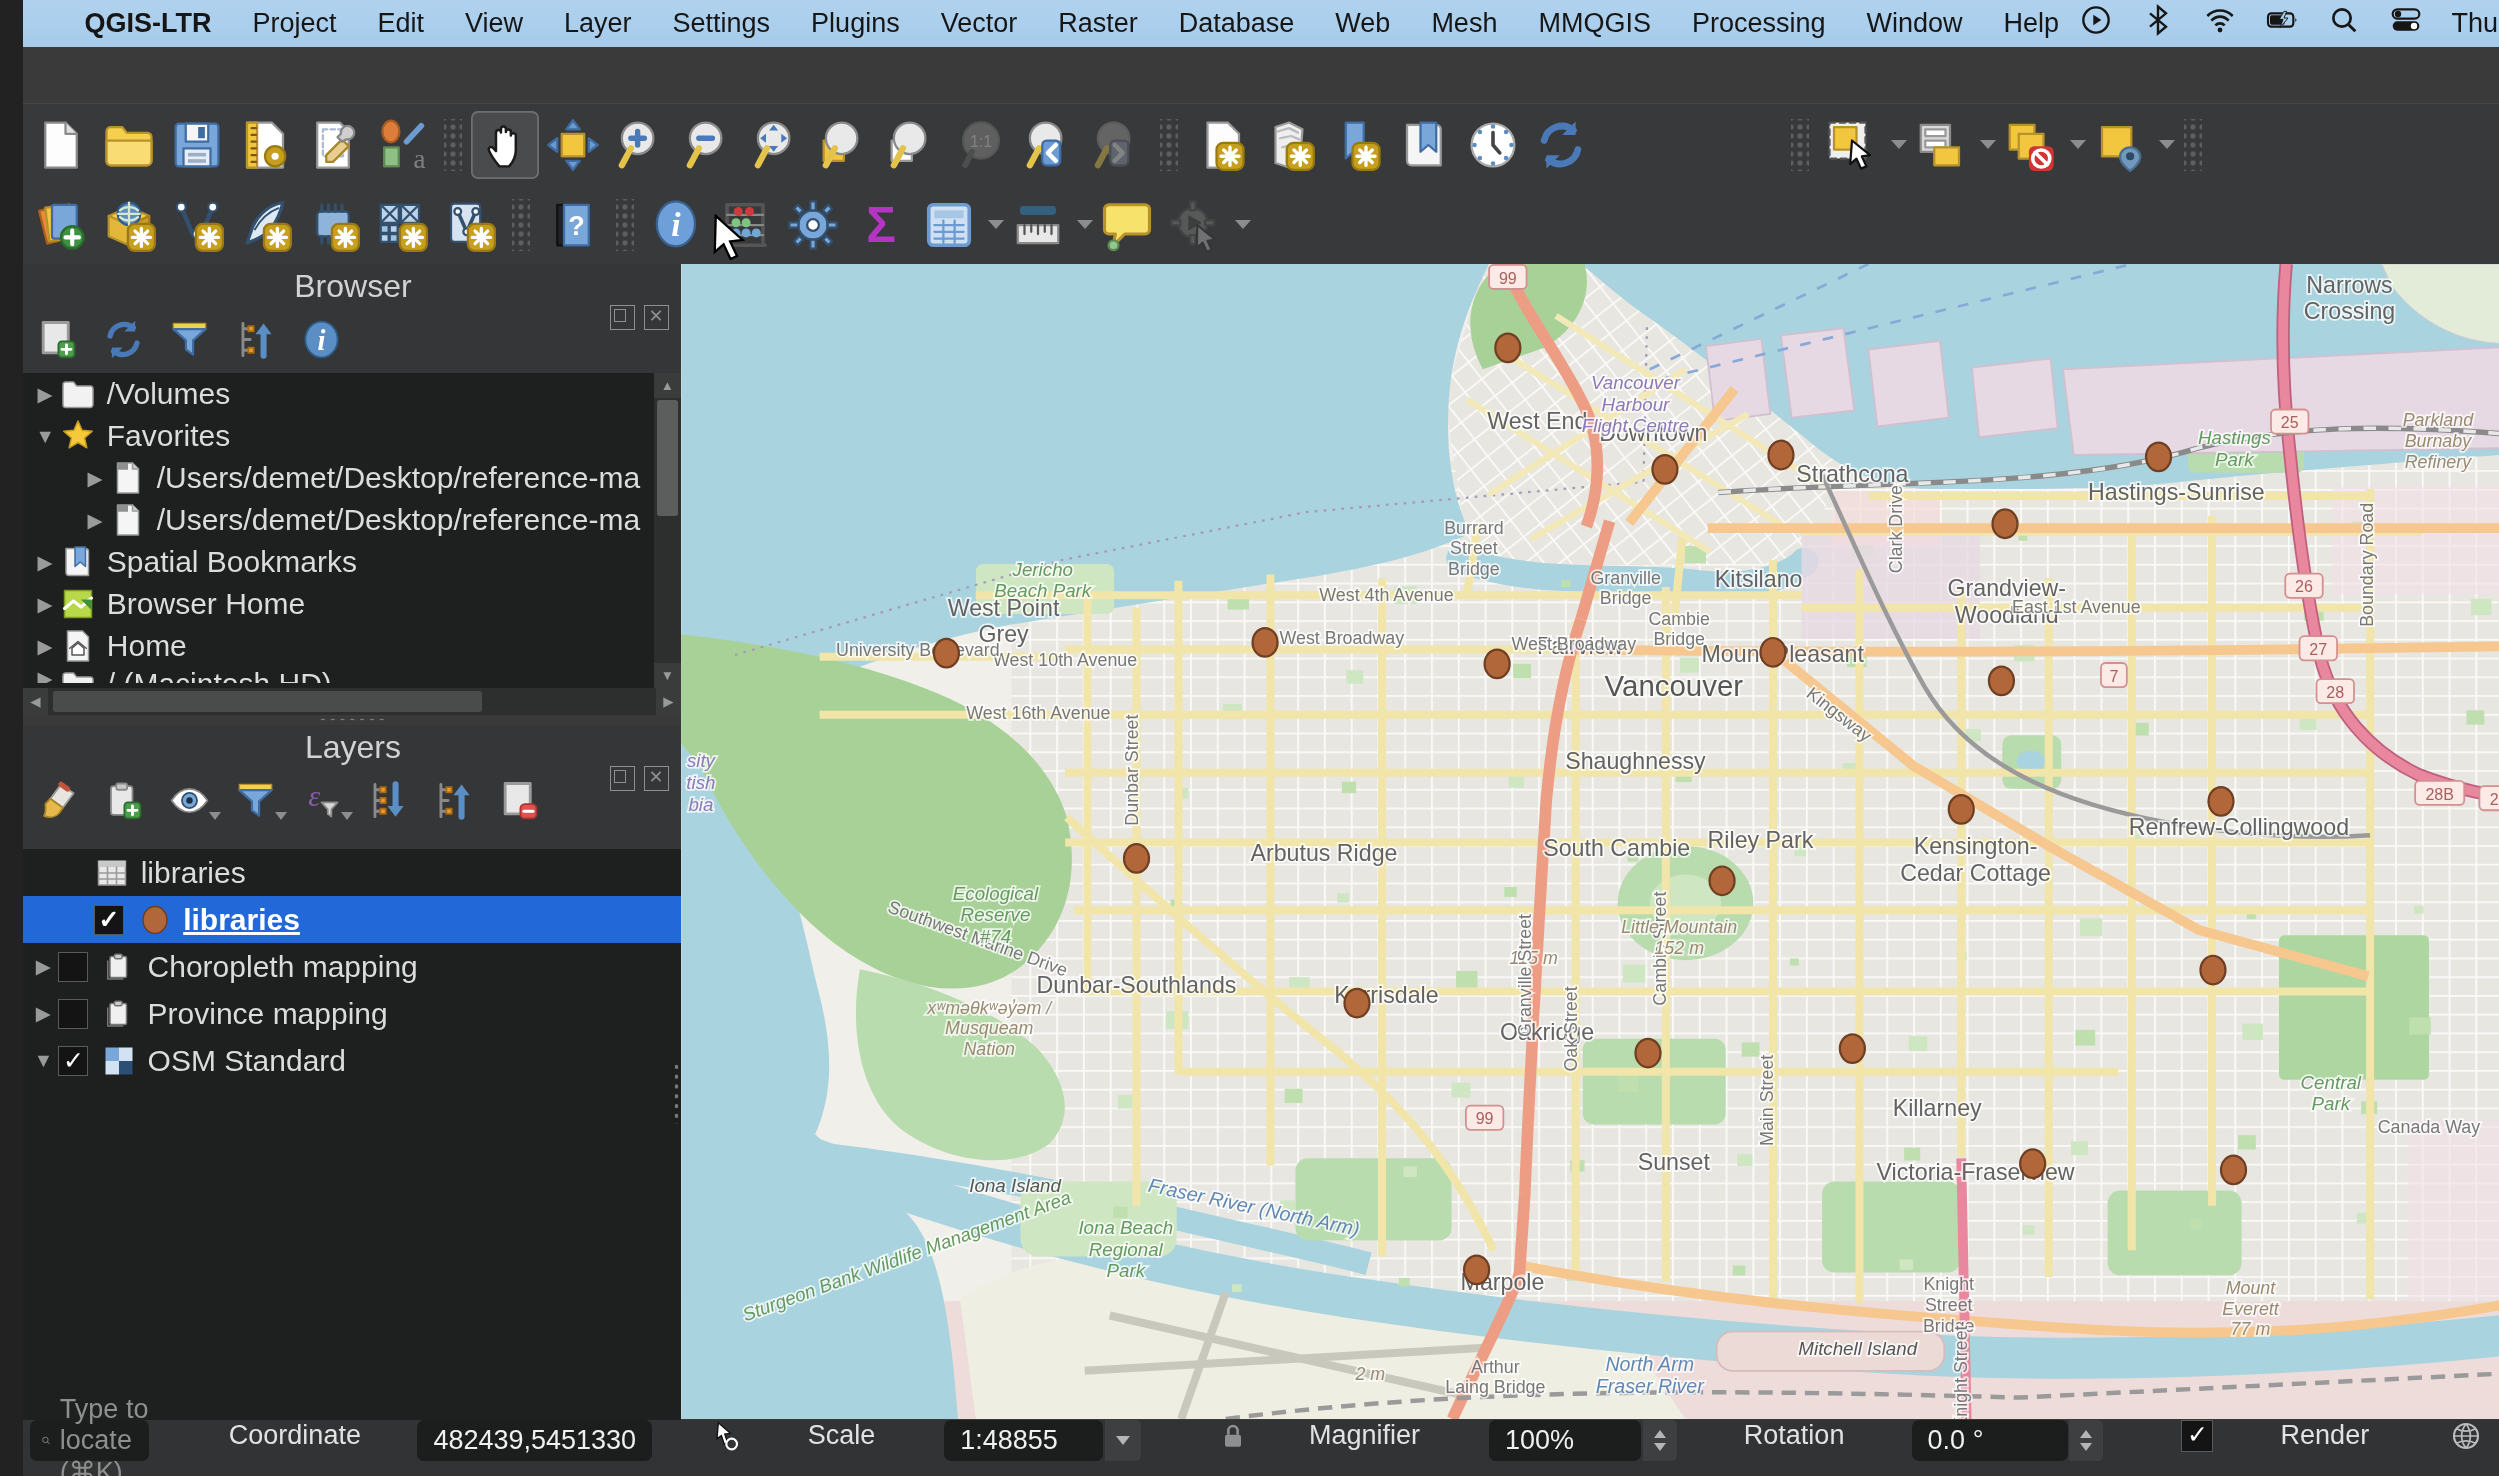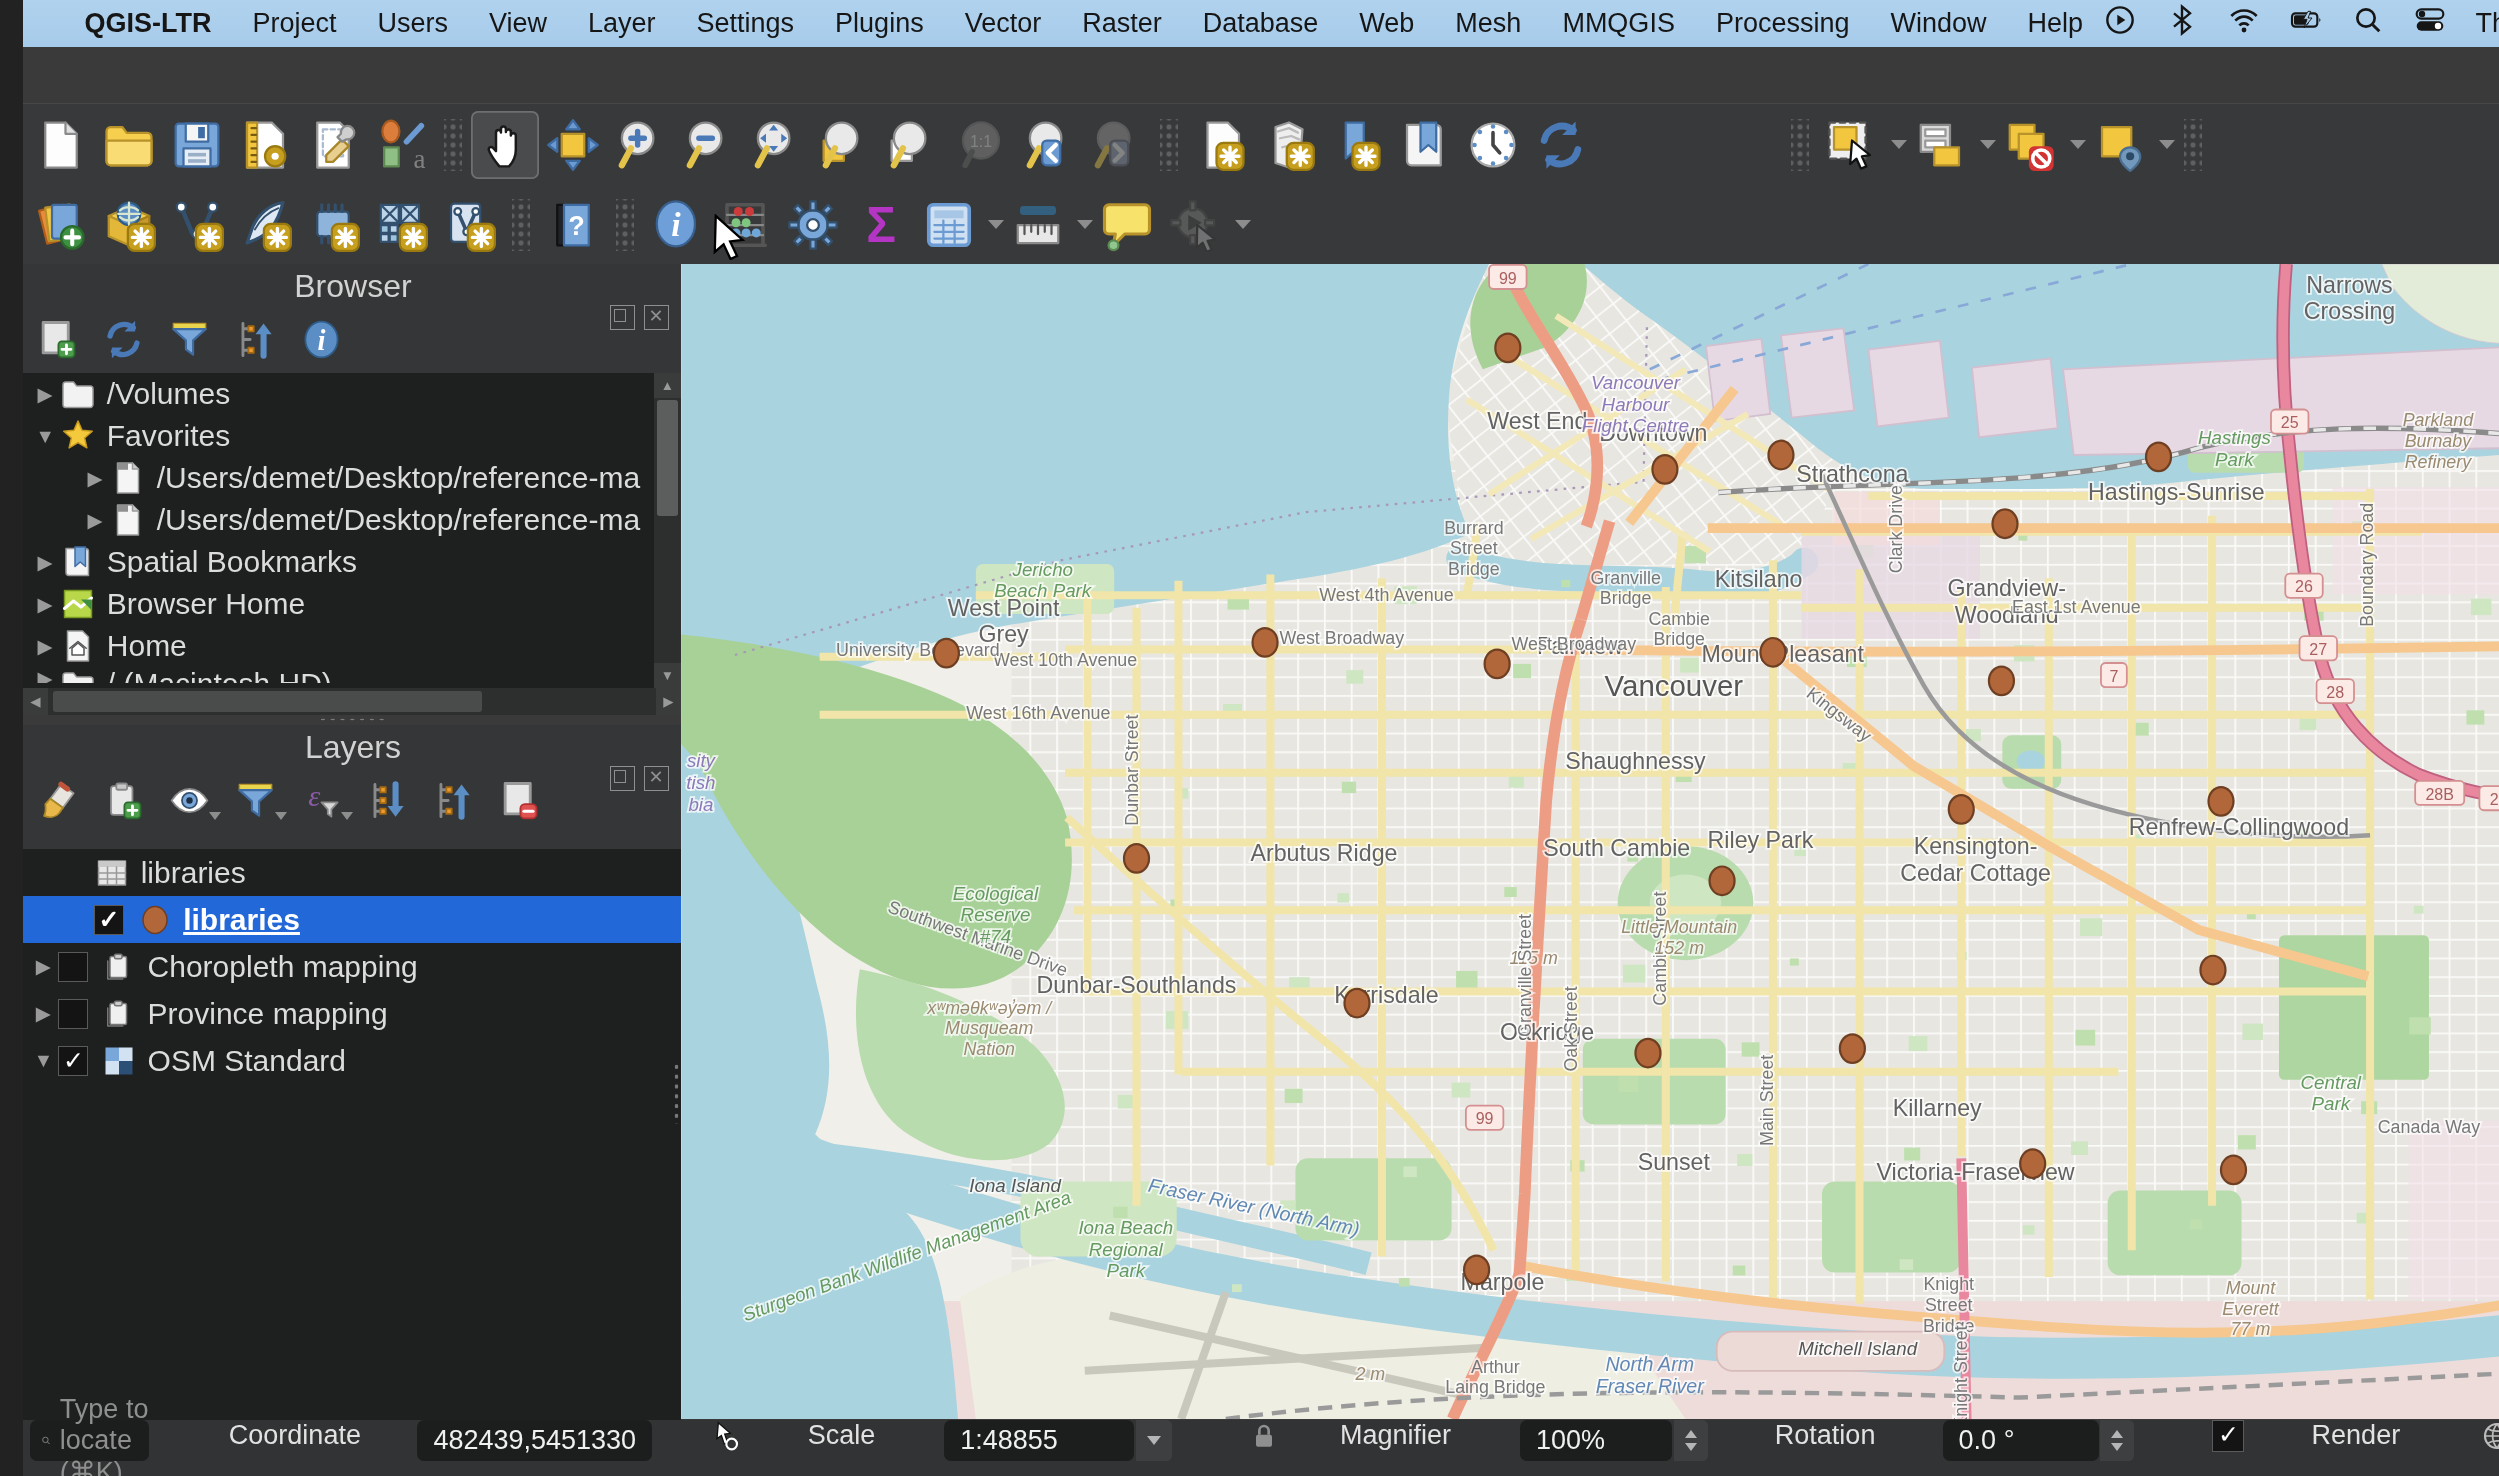--- a/index.html
+++ b/index.html
@@ -127,21 +127,21 @@
 <div id="root">
 
   <div class="menubar">
     <svg class="mb-apple" viewBox="0 0 24 24">
       <path d="M15.5 2.2c.2 1.3-.4 2.6-1.2 3.5-.9 1-2.2 1.7-3.4 1.6-.2-1.2.5-2.5 1.3-3.4.9-1 2.3-1.6 3.3-1.7z" fill="#161616"></path>
       <path d="M18.9 8.6c-1.2-.9-2.5-1.3-3.8-1-1 .3-1.9.8-2.6.8-.8 0-1.7-.6-2.9-.8-1.9-.3-4 .9-5 2.9-1.6 3.2-.4 8 1.6 10.7.9 1.3 1.9 2.6 3.3 2.6 1.3 0 1.8-.8 3.3-.8s2 .8 3.3.8c1.4 0 2.3-1.2 3.2-2.5.7-1 1-1.6 1.5-2.7-3.8-1.5-4.4-6.9-1.9-8.3-.7-.9 0 0 0 0z" fill="#161616"></path>
     </svg>
     <span class="mb-item mb-app">QGIS-LTR</span>
     <span id="mb-items" style="display:flex">
         <span class="mb-item">Project</span>
-        <span class="mb-item">Users</span>
+        <span class="mb-item">Edit</span>
         <span class="mb-item">View</span>
         <span class="mb-item">Layer</span>
         <span class="mb-item">Settings</span>
         <span class="mb-item">Plugins</span>
         <span class="mb-item">Vector</span>
         <span class="mb-item">Raster</span>
         <span class="mb-item">Database</span>
         <span class="mb-item">Web</span>
         <span class="mb-item">Mesh</span>
         <span class="mb-item">MMQGIS</span>
@@ -1217,21 +1217,21 @@
       <span>Type to locate (⌘K)</span>
     </div>
     <span class="sb-label">Coordinate</span>
     <div class="sb-box sb-val" style="width:272px;justify-content:center">482439,5451330</div>
     <svg class="sb-ic" style="margin-left:12.5px" viewBox="0 0 24 24">
       <path d="M7 2l9 8-4.2.6L14 17l-2.6 1-2.1-6.3L6 14z" fill="#fff" stroke="#111"></path>
       <circle cx="17" cy="18" r="4" fill="none" stroke="#fff" stroke-width="1.6"></circle>
     </svg>
     <span class="sb-label" style="margin-left:23px">Scale</span>
     <div style="display:flex;align-items:center;margin-left:12.5px">
-      <div class="sb-box sb-val" style="width:190px">1:48855</div>
+      <div class="sb-box sb-val" style="width:159px">1:48855</div>
       <div class="combo-arrow"></div>
     </div>
     <svg class="sb-ic" style="margin-left:32px" viewBox="0 0 24 24">
       <rect x="6" y="11" width="12" height="9" rx="1.5" fill="#8f8f8f"></rect>
       <path d="M8.5 11V8a3.5 3.5 0 0 1 7 0v3" stroke="#8f8f8f" stroke-width="2" fill="none"></path>
     </svg>
     <span class="sb-label" style="margin-left:16px">Magnifier</span>
     <div style="display:flex;align-items:center;margin-left:12.5px">
       <div class="sb-box sb-val" style="width:152px">100%</div>
       <div class="spin">

